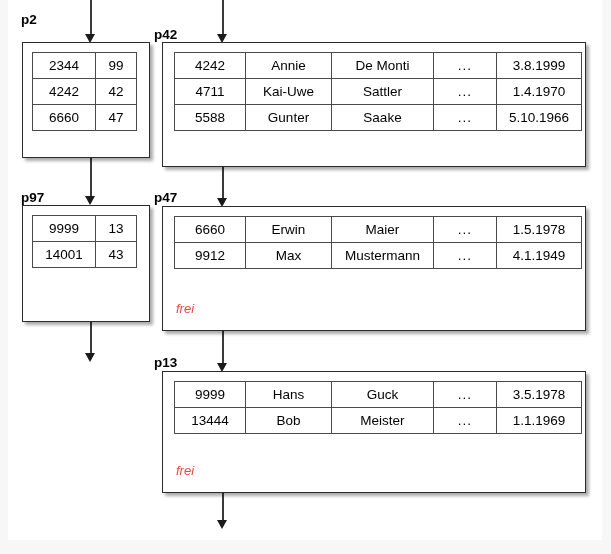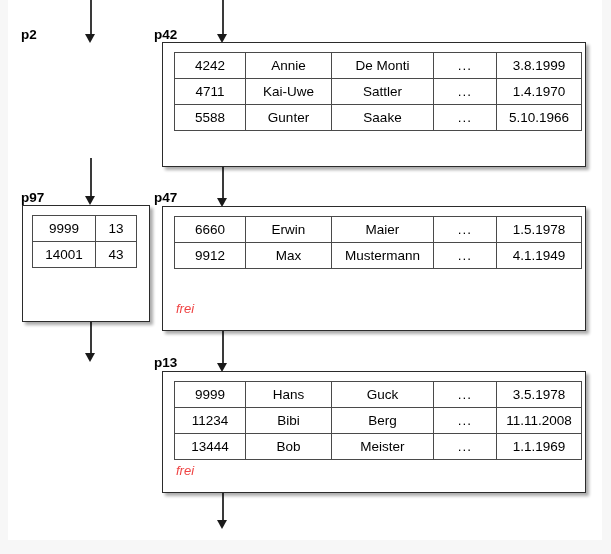--- a/index.html
+++ b/index.html
@@ -113,21 +113,39 @@
   <div class="arrow" style="left:214px; top:331px; height:41px;">
     <div class="shaft" style="height:32px;"></div>
     <div class="head" style="top:32px;"></div>
   </div>
 
   <div class="arrow" style="left:214px; top:493px; height:36px;">
     <div class="shaft" style="height:27px;"></div>
     <div class="head" style="top:27px;"></div>
   </div>
 
-  <div class="page-label" style="left:13px; top:27px;">p2</div>
+  <div class="page-label" style="left:13px; top:12px;">p2</div>
+  <div class="page-box" style="left:14px; top:42px; width:128px; height:116px;">
+    <table class="rec-table" style="left:9px; top:9px; width:102px;">
+      <tbody>
+        <tr>
+          <td style="width:62px;">2344</td>
+          <td style="width:40px;">99</td>
+        </tr>
+        <tr>
+          <td>4242</td>
+          <td>42</td>
+        </tr>
+        <tr>
+          <td>6660</td>
+          <td>47</td>
+        </tr>
+      </tbody>
+    </table>
+  </div>
 
   <div class="page-label" style="left:13px; top:190px;">p97</div>
   <div class="page-box" style="left:14px; top:205px; width:128px; height:117px;">
     <table class="rec-table" style="left:9px; top:9px; width:102px;">
       <tbody>
         <tr>
           <td style="width:62px;">9999</td>
           <td style="width:40px;">13</td>
         </tr>
         <tr>
@@ -195,27 +213,20 @@
     <table class="rec-table" style="left:11px; top:9px; width:402px;">
       <tbody>
         <tr>
           <td style="width:70px;">9999</td>
           <td style="width:85px;">Hans</td>
           <td style="width:101px;">Guck</td>
           <td class="dots" style="width:62px;">...</td>
           <td style="width:84px;margin-left:16px;">3.5.1978</td>
         </tr>
         <tr>
-          <td>11234</td>
-          <td>Bibi</td>
-          <td>Berg</td>
-          <td class="dots">...</td>
-          <td>11.11.2008</td>
-        </tr>
-        <tr>
           <td>13444</td>
           <td>Bob</td>
           <td>Meister</td>
           <td class="dots">...</td>
           <td>1.1.1969</td>
         </tr>
       </tbody>
     </table>
     <div class="frei" style="left:13px; top:91px;">frei</div>
   </div>

